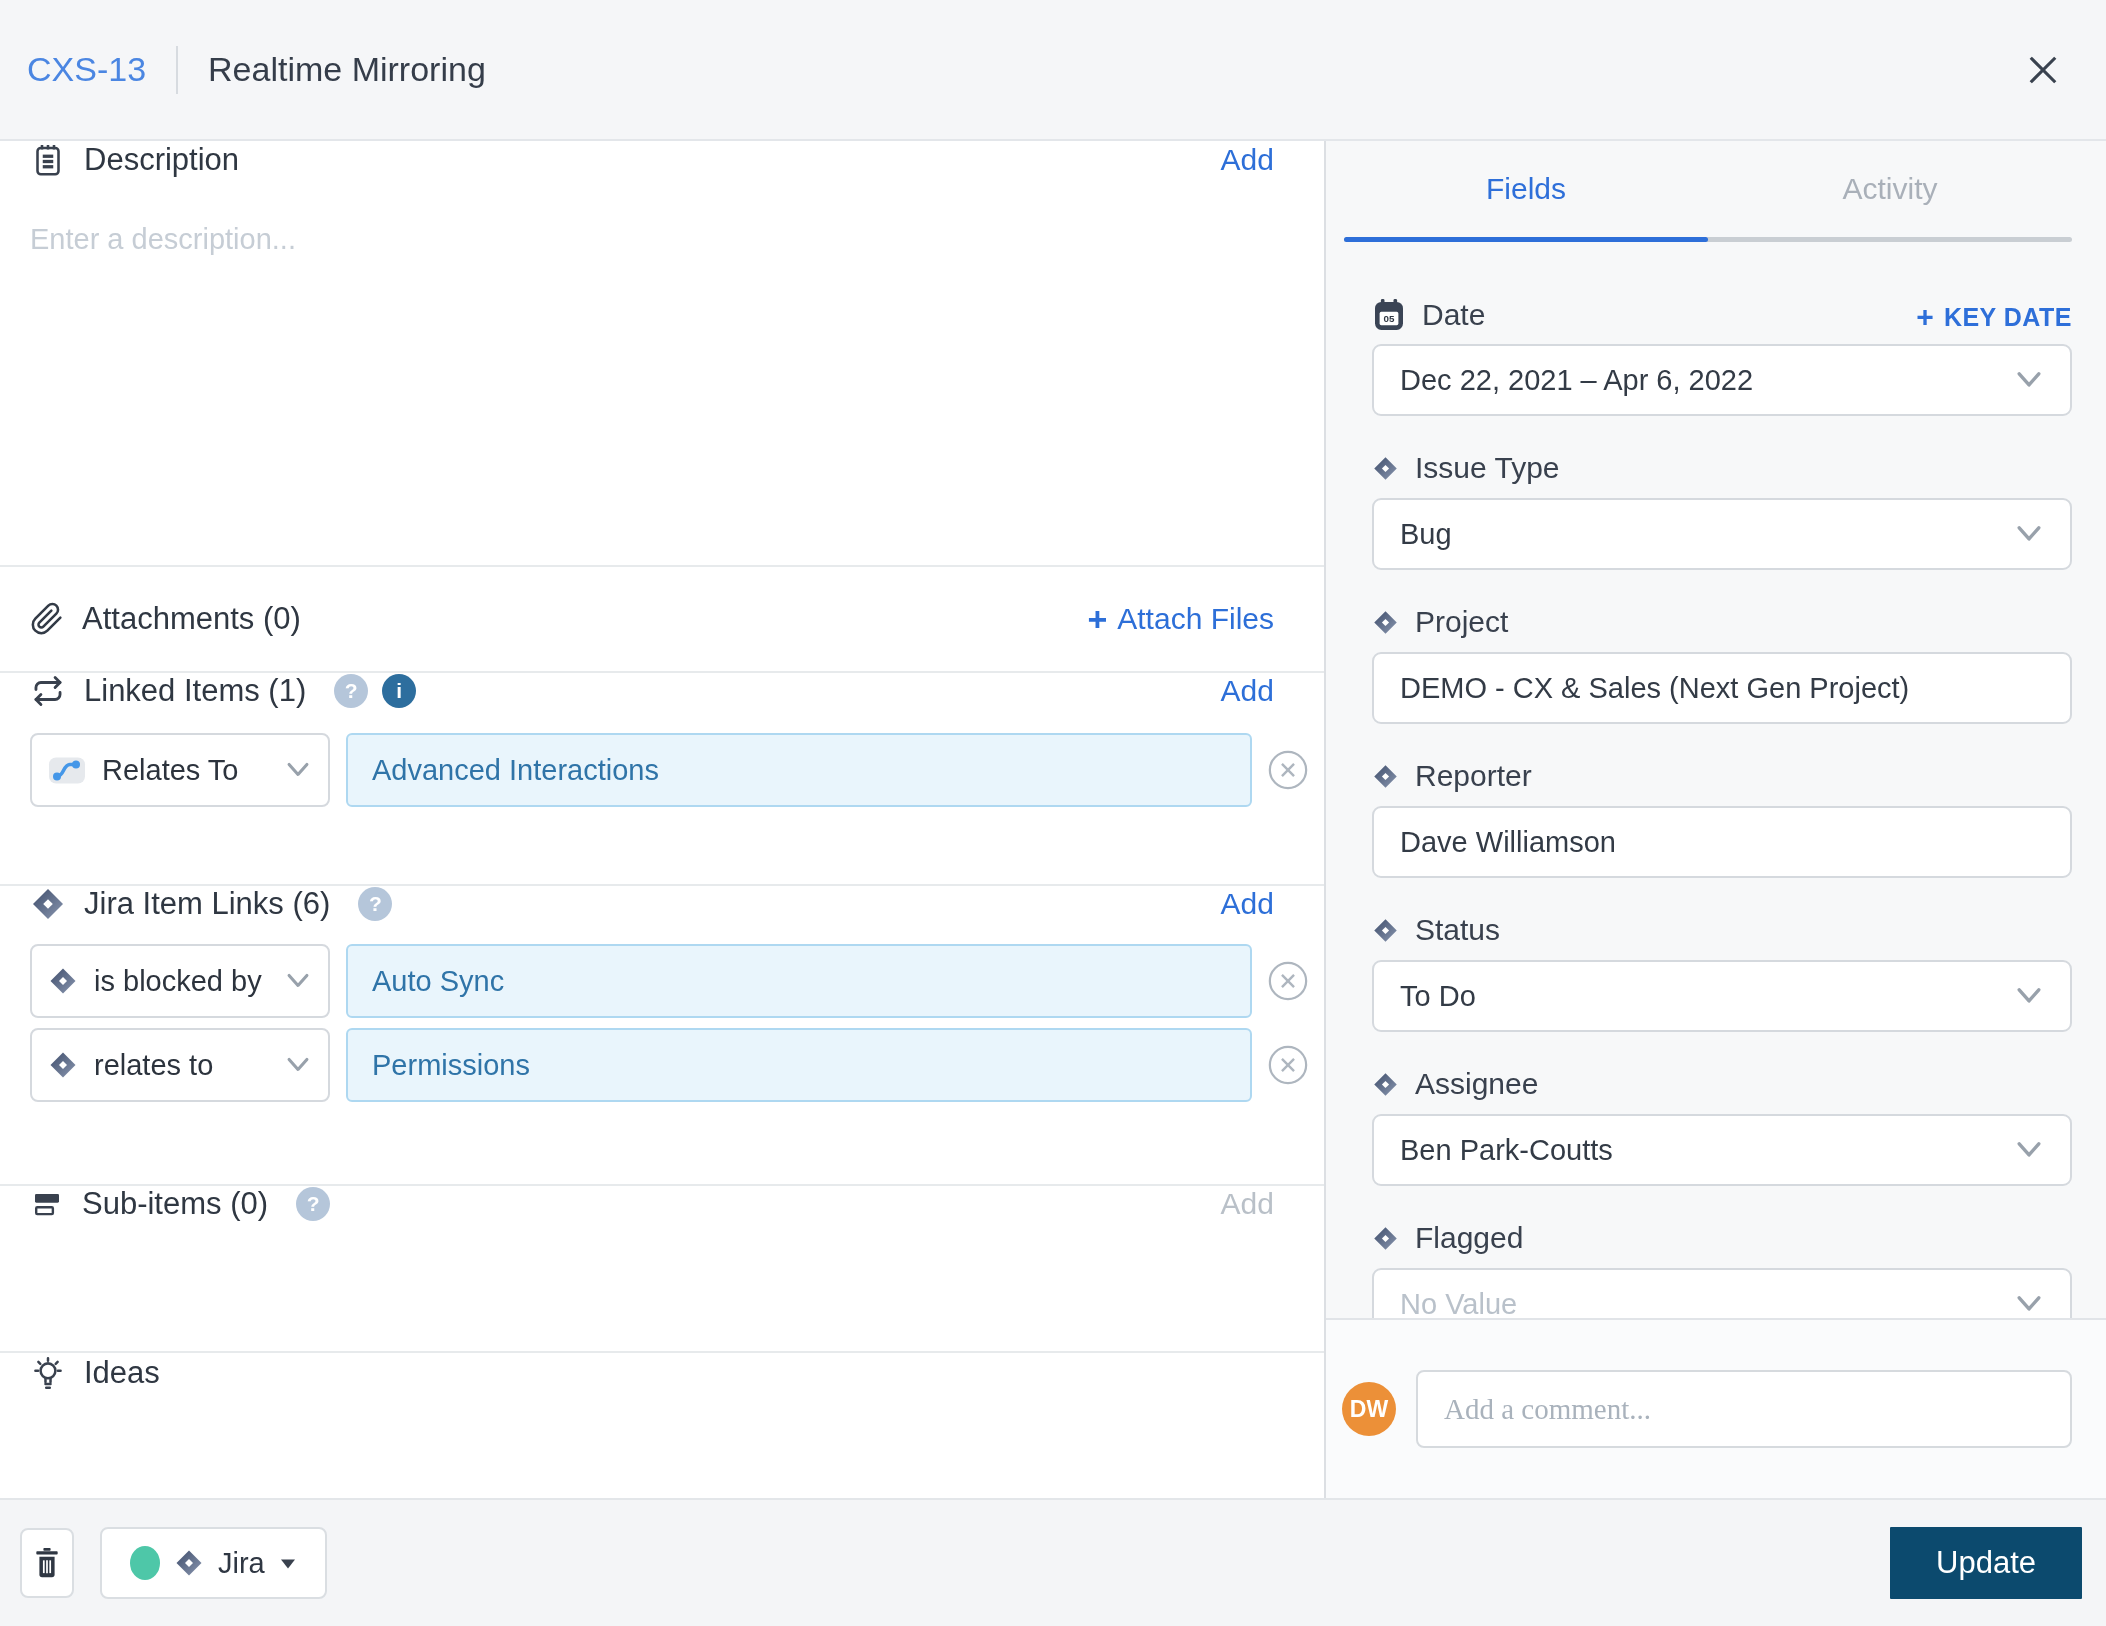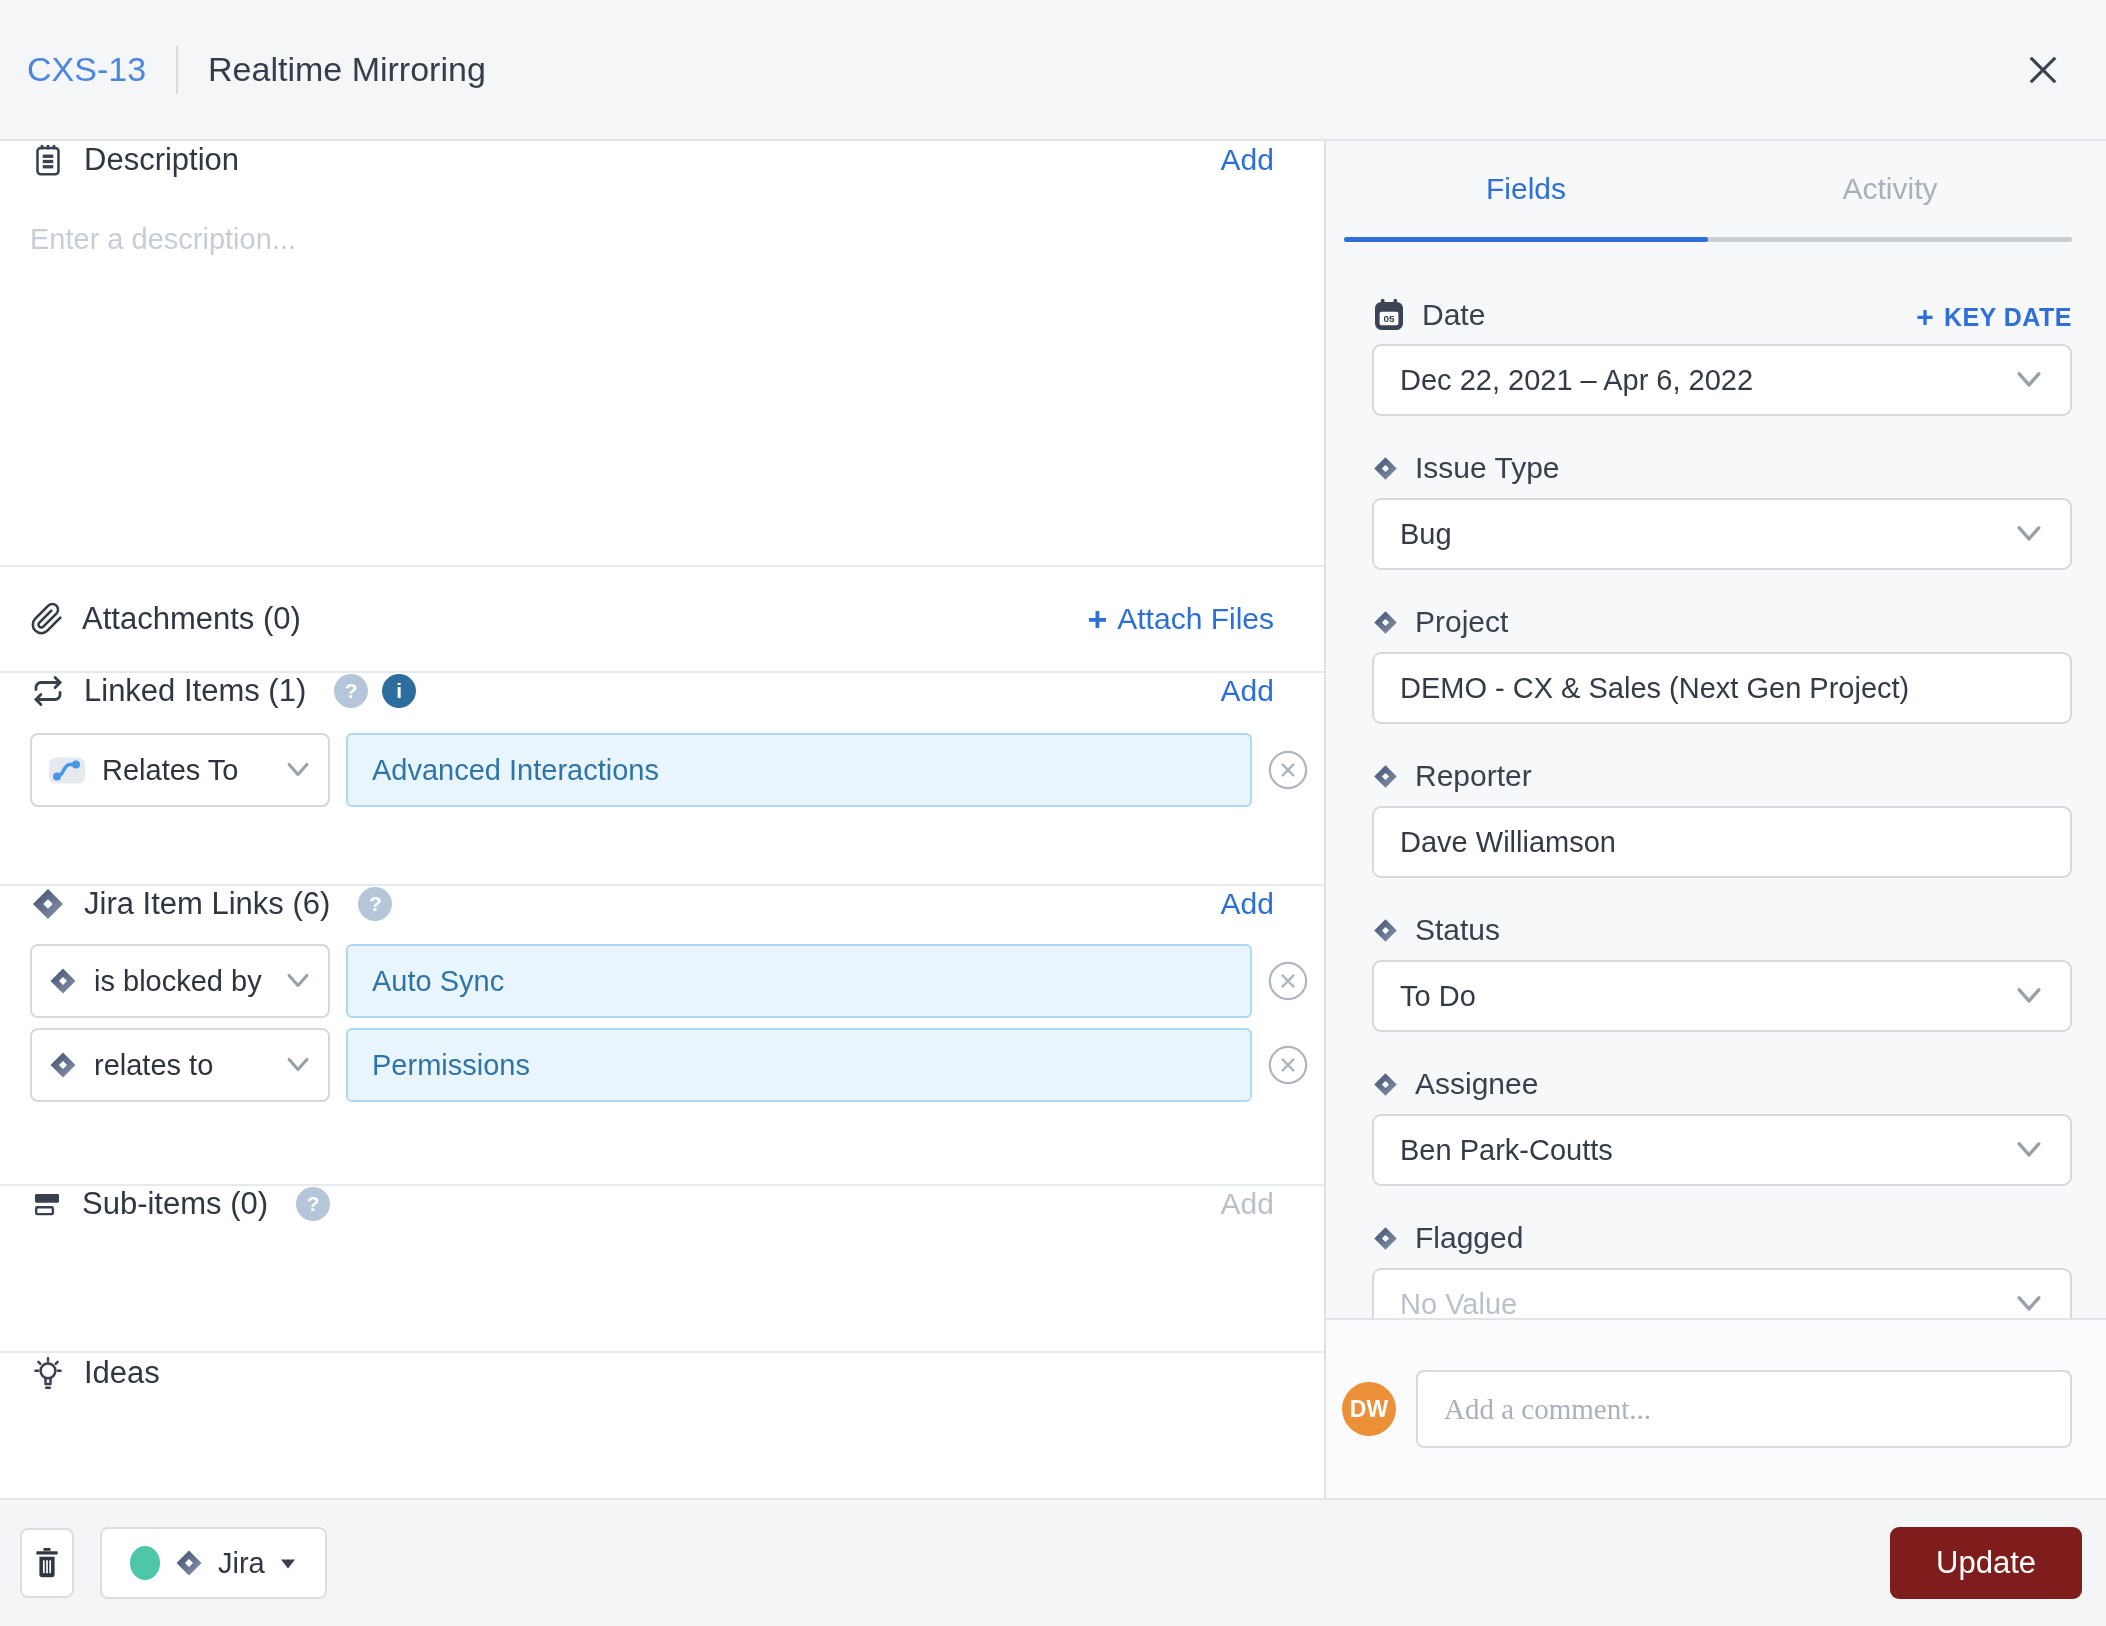--- a/index.html
+++ b/index.html
@@ -76,21 +76,21 @@
   .avatar{width:54px;height:54px;border-radius:50%;background:#ec9038;color:#fff;font-size:23px;font-weight:700;display:flex;align-items:center;justify-content:center;flex:0 0 auto}
   .comment-input{flex:1;margin-left:20px;height:78px;background:#fff;border:2px solid #d6dade;border-radius:8px;padding:0 26px;font-size:29px;color:#39414e;font-family:Liberation Serif, serif;outline:none}
   .comment-input::placeholder{color:#a9b2bc}
 
   
   .footer{height:128px;background:#f4f5f7;border-top:2px solid #e3e6e9;display:flex;align-items:center;padding:0 24px 0 20px}
   .trash-btn{width:54px;height:70px;background:#fff;border:2px solid #dadee2;border-radius:8px;display:flex;align-items:center;justify-content:center;cursor:pointer}
   .jira-switcher{height:72px;margin-left:26px;background:#fff;border:2px solid #dadee2;border-radius:8px;display:flex;align-items:center;gap:14px;padding:0 28px;cursor:pointer;font-family:inherit}
   .teal-dot{width:30px;height:34px;border-radius:50%;background:#4ec7a8}
   .jira-label{font-size:29px;color:#2f3743}
-  .update-btn{margin-left:auto;width:192px;height:72px;background:#7f1d1d;color:#fff;font-size:31px;border:none;border-radius:9px;cursor:pointer;font-family:inherit}
+  .update-btn{margin-left:auto;width:192px;height:72px;background:#0c4a6e;color:#fff;font-size:31px;border:none;border-radius:1px;cursor:pointer;font-family:inherit}
 </style>
 </head>
 <body>
 
 <svg width="0" height="0" style="position:absolute">
   <defs>
     <linearGradient id="jiraGrad" x1="0" y1="0" x2="1" y2="1">
       <stop offset="0" stop-color="#3f4e6c"></stop>
       <stop offset="1" stop-color="#8a97b0"></stop>
     </linearGradient>

